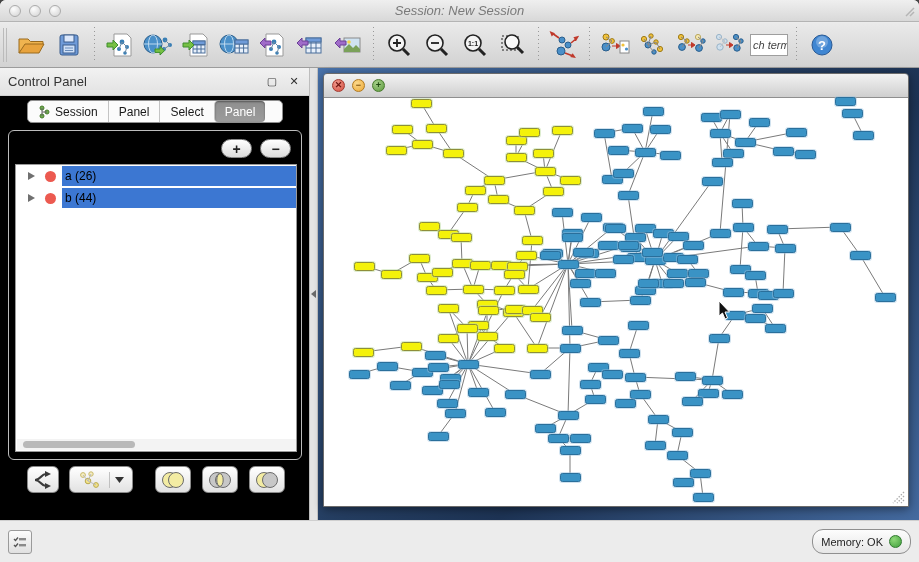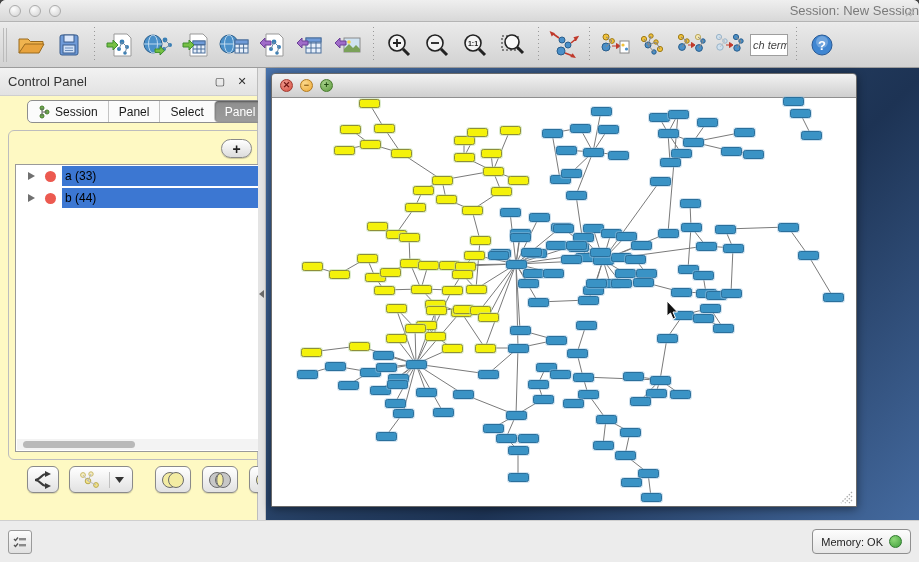--- a/index.html
+++ b/index.html
@@ -9,43 +9,43 @@
          border-radius:6px 6px 0 0; overflow:hidden; }
 
   
   .titlebar { position:absolute; left:0; top:0; width:919px; height:22px;
     background:linear-gradient(#efefef,#d8d8d8); border-bottom:1px solid #b4b4b4;
     display:flex; align-items:center; }
   .lights { display:flex; gap:8px; margin-left:9px; }
   .light { width:12px; height:12px; border-radius:50%;
     background:radial-gradient(circle at 35% 30%, #fdfdfd,#d2d2d2);
     border:1px solid #ababab; }
-  .win-title { position:absolute; left:0; right:0; text-align:right;
-    font-size:13px; color:#7a7a7a; }
+  .win-title { position:absolute; left:0; right:0; text-align:center;
+    font-size:13px; color:#7a7a7a;font-style:italic; }
   .corner-grip { position:absolute; right:4px; top:3px; }
 
   
   .toolbar { position:absolute; left:0; top:23px; width:919px; height:45px;
     background:linear-gradient(#eaeaea,#d2d2d2); border-bottom:1px solid #9c9c9c;
     display:flex; align-items:center; }
   .tb-handle { width:4px; height:34px; border-left:1px solid #bbb; border-right:1px solid #bbb; margin:0 5px 0 3px; }
   .tbtn { width:34px; height:34px; display:flex; align-items:center; justify-content:center;
     border-radius:4px; margin:0 2px; }
   .tb-sep { width:1px; height:36px; margin:0 6px;
     background-image:linear-gradient(#999 30%, transparent 30%);
     background-size:1px 4px; }
   .search-box { width:38px; height:22px; border:1px solid #9e9e9e; background:#fff;
     font-size:11px; font-style:italic; color:#444; display:flex; align-items:center;
     overflow:hidden; white-space:nowrap; padding-left:2px; margin:0 2px; }
 
   
   .main { position:absolute; left:0; top:68px; width:919px; height:452px; display:flex; }
 
   
-  .cpanel { width:258px; height:452px; background:#fef9c3; position:relative;
+  .cpanel { width:310px; height:452px; background:#000000; position:relative;
     border-right:1px solid #bdbdbd; }
   .cp-header { height:28px; display:flex; align-items:center; padding:0 8px;
     background:linear-gradient(#f2f2f2,#e2e2e2); border-bottom:1px solid #cfcfcf; }
   .cp-title { font-size:13px; color:#333; flex:1; }
   .cp-hbtn { width:14px; height:14px; display:flex; align-items:center; justify-content:center;
     color:#333; font-size:11px; margin-left:8px; }
 
   .tabs { position:absolute; left:27px; top:32px; width:256px; height:23px;
     background:#fbfbfb; border:1px solid #8e8e8e; border-radius:5px;
     display:flex; align-items:stretch; overflow:hidden; }
@@ -108,21 +108,21 @@
   .gnode.b { background:#3a93c5; border:1px solid #2a6f9b; box-shadow:0 0 0 1px rgba(150,190,220,.45); }
   .resize-grip { position:absolute; right:3px; bottom:3px; }
 
   
   .statusbar { position:absolute; left:0; top:520px; width:919px; height:42px;
     background:#ececec; border-top:1px solid #cfcfcf; }
   .task-btn { position:absolute; left:8px; top:9px; width:24px; height:24px;
     border:1px solid #9a9a9a; border-radius:3px; background:linear-gradient(#fcfcfc,#e0e0e0);
     display:flex; align-items:center; justify-content:center; }
   .mem-pill { position:absolute; right:8px; top:8px; height:25px; padding:0 8px;
-    border:1px solid #8f8f8f; border-radius:4px; background:linear-gradient(#fdfdfd,#e6e6e6);
+    border:1px solid #8f8f8f; border-radius:11px; background:linear-gradient(#fdfdfd,#e6e6e6);
     display:flex; align-items:center; gap:6px; font-size:11px; color:#222; }
   .mem-dot { width:13px; height:13px; border-radius:50%;
     background:radial-gradient(circle at 35% 30%,#8fd979,#3f9e3c); border:1px solid #2f7a2e; }
 </style>
 </head>
 <body>
 
 <div id="app">
 
   <div class="titlebar">
@@ -363,21 +363,21 @@
 
       <div class="sets-box">
         <div class="pm-row">
           <span class="pm-btn">+</span>
           <span class="pm-btn">−</span>
         </div>
         <div class="set-list">
           <div class="set-row">
             <span class="tri"></span>
             <span class="reddot"></span>
-            <span class="set-label">a (33)</span>
+            <span class="set-label">a (26)</span>
           </div>
           <div class="set-row">
             <span class="tri"></span>
             <span class="reddot"></span>
             <span class="set-label">b (44)</span>
           </div>
           <div class="hscroll">
             <div class="hthumb"></div>
           </div>
         </div>

